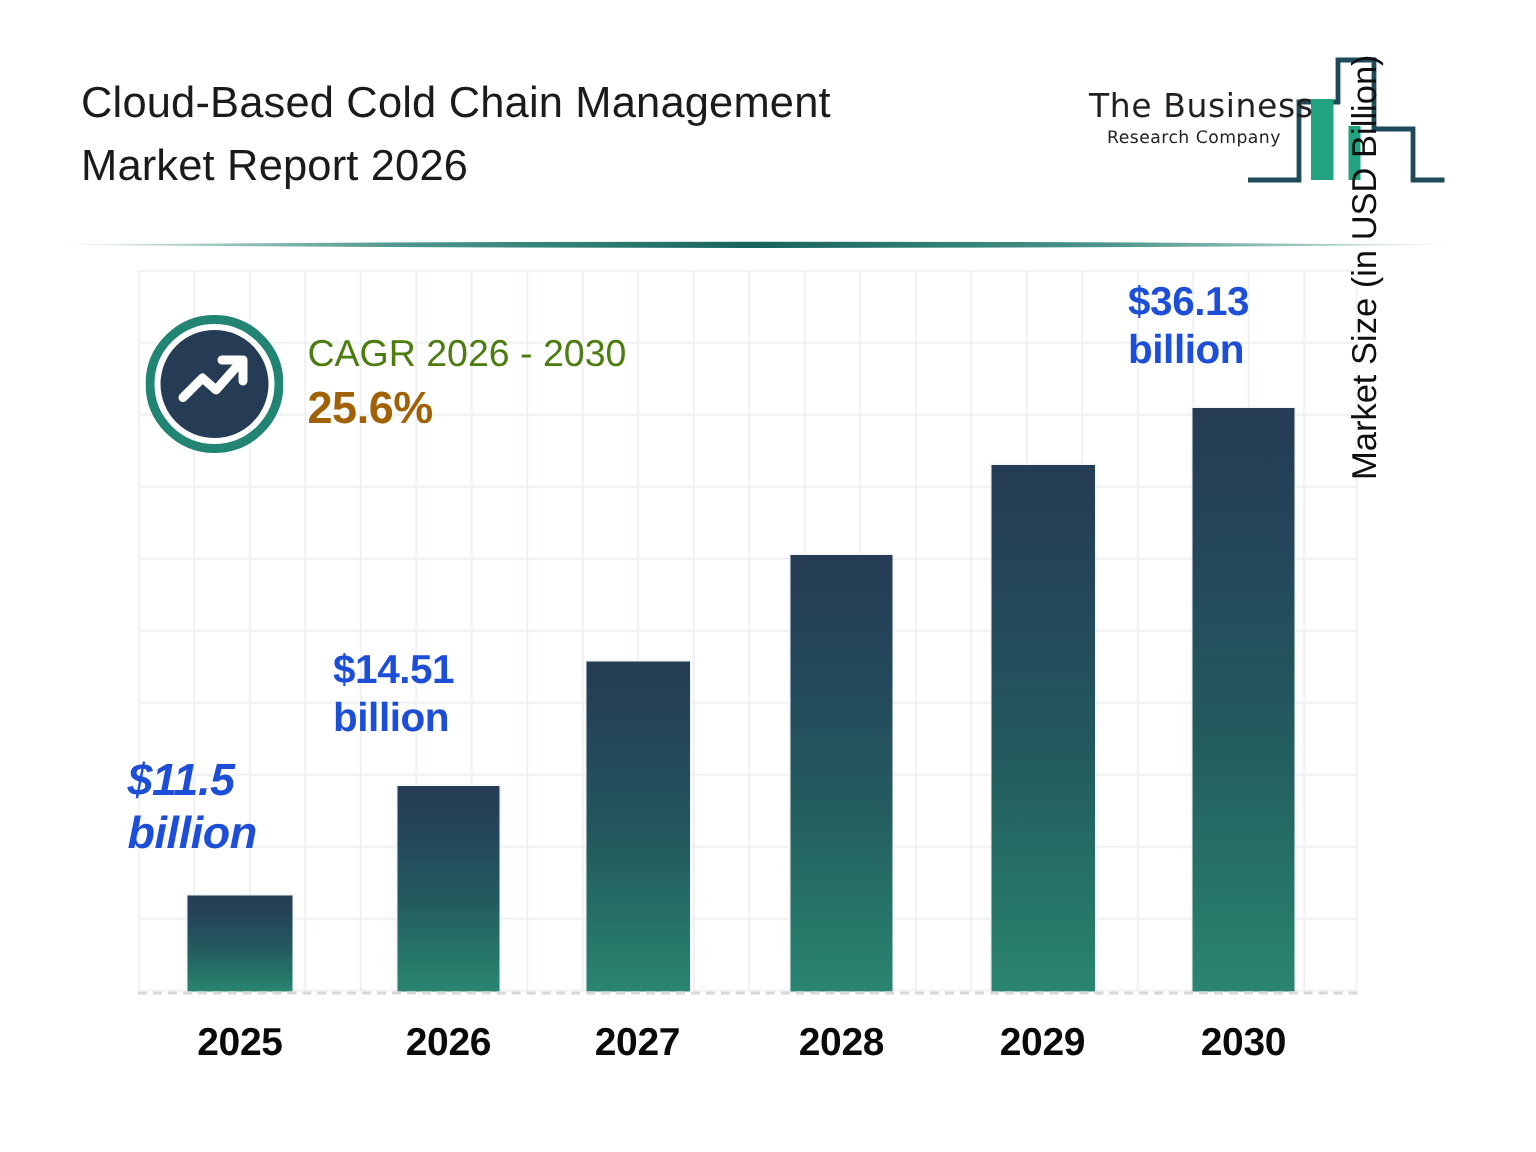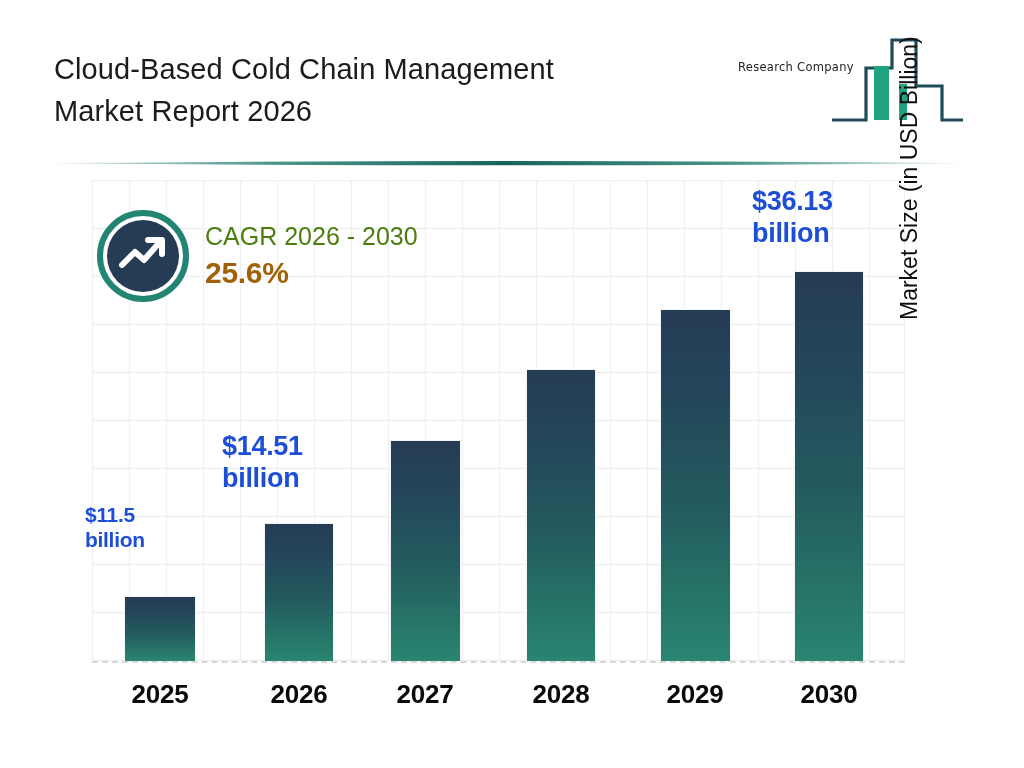--- a/index.html
+++ b/index.html
@@ -191,20 +191,21 @@
     <div class="logo-graphic">
       <svg width="135" height="95" viewBox="0 0 135 95">
 
         <path d="M2 84 L36 84 L36 32 L62 32 L62 4 L86 4 L86 50 L112 50 L112 84 L133 84" fill="none" stroke="#1e4a5a" stroke-width="3.2"></path>
 
         <rect x="44" y="30" width="15" height="54" fill="#22a37f"></rect>
         <rect x="69" y="48" width="8" height="36" fill="#22a37f"></rect>
       </svg>
     </div>
     <div class="logo-text">
+      <div class="logo-text-main">The Business</div>
       <div class="logo-text-sub">Research Company</div>
     </div>
   </div>
 
   <div class="divider">
     <svg width="924" height="16" viewBox="0 0 924 16" preserveAspectRatio="none">
       <defs>
         <linearGradient id="divgrad" x1="0" y1="0" x2="1" y2="0">
           <stop offset="0%" stop-color="#1d7a6c" stop-opacity="0.15"></stop>
           <stop offset="25%" stop-color="#1d7a6c" stop-opacity="0.8"></stop>
@@ -253,21 +254,21 @@
         <line x1="0" y1="336.5" x2="813" y2="336.5"></line>
         <line x1="0" y1="384.5" x2="813" y2="384.5"></line>
         <line x1="0" y1="432.5" x2="813" y2="432.5"></line>
         <line x1="0" y1="480.5" x2="813" y2="480.5"></line>
       </g>
     </svg>
   </div>
 
   <div id="bars-layer">
       <div class="bar" style="position: absolute; left: 125px; top: 597px; width: 70px; height: 64px;"></div>
-      <div class="bar-label" style="left: 85px; top: 503px; width: 155px; font-size: 21px;">$11.5
+      <div class="bar-label" style="left: 85px; top: 503px; width: 155px; font-size: 30px; font-style: italic;">$11.5
 billion</div>
       <div class="bar" style="position: absolute; left: 265px; top: 524px; width: 68px; height: 137px;"></div>
       <div class="bar-label" style="left: 222px; top: 431px; width: 153px; font-size: 27px;">$14.51
 billion</div>
       <div class="bar" style="position: absolute; left: 391px; top: 441px; width: 69px; height: 220px;"></div>
       <div class="bar" style="position: absolute; left: 527px; top: 370px; width: 68px; height: 291px;"></div>
       <div class="bar" style="position: absolute; left: 661px; top: 310px; width: 69px; height: 351px;"></div>
       <div class="bar" style="position: absolute; left: 795px; top: 272px; width: 68px; height: 389px;"></div>
       <div class="bar-label" style="left: 752px; top: 186px; width: 153px; font-size: 27px;">$36.13
 billion</div>

